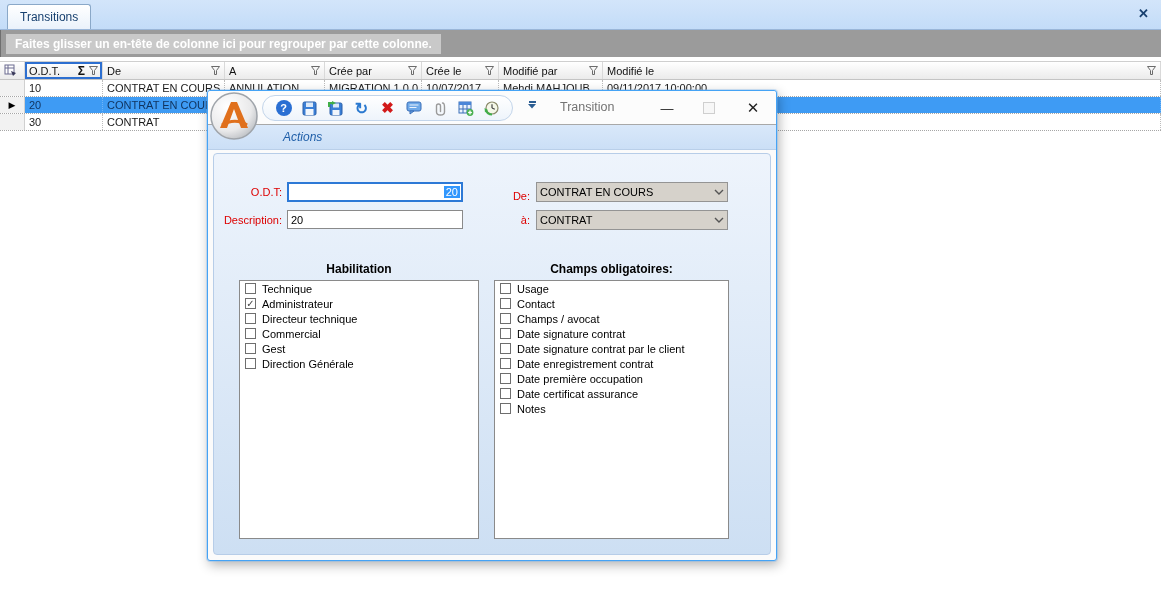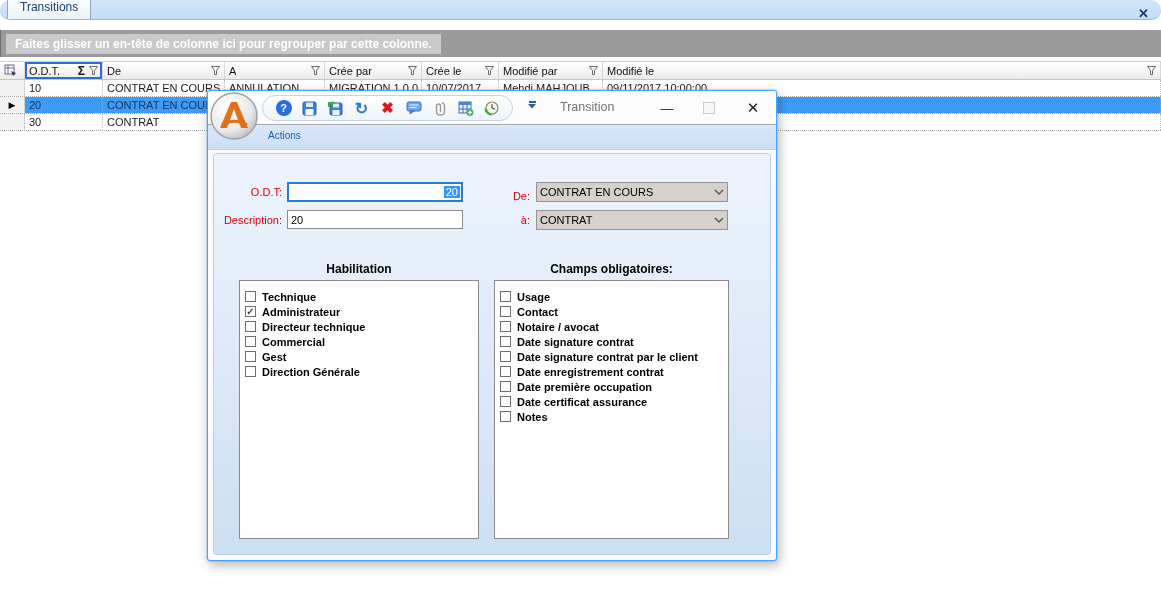--- a/index.html
+++ b/index.html
@@ -1,22 +1,22 @@
 <!DOCTYPE html>
 <html><head>
 <meta charset="utf-8">
 <style>
   * { margin:0; padding:0; box-sizing:border-box; }
   html,body { width:1161px; height:610px; }
   body { font-family:"Liberation Sans", sans-serif; background:#fff; overflow:hidden; }
   .app { position:relative; width:1161px; height:610px; background:#fff; }
 
   
-  .tabstrip { position:absolute; left:0; top:0; width:100%; height:20px;
-    background:linear-gradient(#d3e5fa,#c3dcf8); border-bottom:1px solid #9ab6d8;border-radius:10px; }
+  .tabstrip { position:absolute; left:0; top:0; width:100%; height:30px;
+    background:linear-gradient(#d3e5fa,#c3dcf8); border-bottom:1px solid #9ab6d8; }
   .tab { position:absolute; left:7px; bottom:0; height:25px; padding:0 12px;
     background:linear-gradient(#ffffff,#eaf2fb); border:1px solid #8aa8c8; border-bottom:none;
     border-radius:3px 3px 0 0; display:flex; align-items:center;
     color:#17406f; font-size:12px; }
   .tabstrip-close { position:absolute; right:12px; top:6px; color:#17406f; font-size:13px;
     font-weight:bold; cursor:default; }
 
   
   .groupbar { position:absolute; left:0; top:30px; width:100%; height:27px; background:#9b9b9b;
     border-left:1px solid #6f6f6f;font-weight:bold; }
@@ -70,21 +70,21 @@
     font-size:11px; font-weight:bold; display:flex; align-items:center; justify-content:center; }
   .ic-refresh { color:#2a79d0; font-size:16px; font-weight:bold; }
   .ic-delete { color:#d21a1a; font-size:15px; font-weight:bold; }
   .qat-overflow { position:absolute; left:318px; top:10px; width:12px; display:flex;
     flex-direction:column; align-items:center; gap:1px; cursor:default; }
   .qat-overflow .bar { width:7px; height:2px; background:#2b5d92; }
 
   
   .ribbon { position:absolute; left:0; top:34px; width:100%; height:25px;
     background:linear-gradient(#d9e8fa,#cbdff6); border-bottom:1px solid #b9cfe9; }
-  .ribbon .rtab { position:absolute; left:60px; top:5px; font-size:10px; color:#1e5ea8; }
+  .ribbon .rtab { position:absolute; left:75px; top:5px; font-size:12px; color:#1e5ea8;font-style:italic; }
 
   
   .body-panel { position:absolute; left:5px; top:62px; right:5px; bottom:5px;
     background:linear-gradient(#eef4fc,#cddff3); border:1px solid #b7cde8; border-radius:4px; }
 
   .flabel { position:absolute; font-size:11px; color:#dd0000; text-align:right; }
   .odt-input { position:absolute; left:73px; top:28px; width:176px; height:20px;
     background:#fff; border:2px solid #2d79d6; display:flex; align-items:center;
     justify-content:flex-end; padding:0 1px; }
   .odt-input .selval { background:#3297fd; color:#fff; font-size:11px; padding:0 2px; }
@@ -93,21 +93,21 @@
     padding:0 3px; font-size:11px; color:#000; }
   .combo { position:absolute; height:20px; background:#d6d2cb; border:1px solid #949494;
     display:flex; align-items:center; padding:0 3px; font-size:11px; color:#000; }
   .combo .cval { flex:1; white-space:nowrap; overflow:hidden; }
   .combo-de { left:322px; top:28px; width:192px; }
   .combo-a  { left:322px; top:56px; width:192px; }
 
   .gbox-title { position:absolute; top:108px; font-size:12px; font-weight:bold; color:#000; text-align:center; }
   .gt1 { left:25px; width:240px; } .gt2 { left:280px; width:235px; }
   .listbox { position:absolute; top:126px; height:259px; background:#fff; border:1px solid #8a8a8a;
-    padding:8px 2px; overflow:hidden;font-weight:bold; }
+    padding:0 2px; overflow:hidden; }
   .lb1 { left:25px; width:240px; } .lb2 { left:280px; width:235px; }
   .cbrow { display:flex; align-items:center; height:15px; font-size:11px; color:#000; }
   .cb { width:11px; height:11px; border:1px solid #6e6e6e; background:#fff; margin:0 6px 0 3px;
     display:flex; align-items:center; justify-content:center; font-size:10px; color:#444; line-height:1; }
   .cb .mark { visibility:hidden; }
   .cb.checked .mark { visibility:visible; }
 
   svg { display:block; }
 </style>
 </head>
@@ -407,21 +407,21 @@
         <div class="cbrow">
           <span class="cb">
               <span class="mark">✓</span>
             </span>
           <span>Contact</span>
         </div>
         <div class="cbrow">
           <span class="cb">
               <span class="mark">✓</span>
             </span>
-          <span>Notaire / avocat</span>
+          <span>Champs / avocat</span>
         </div>
         <div class="cbrow">
           <span class="cb">
               <span class="mark">✓</span>
             </span>
           <span>Date signature contrat</span>
         </div>
         <div class="cbrow">
           <span class="cb">
               <span class="mark">✓</span>

